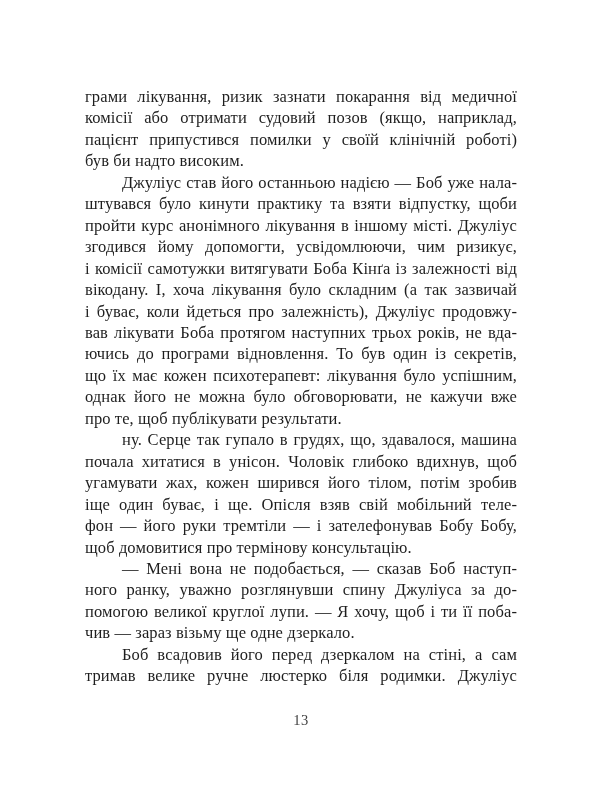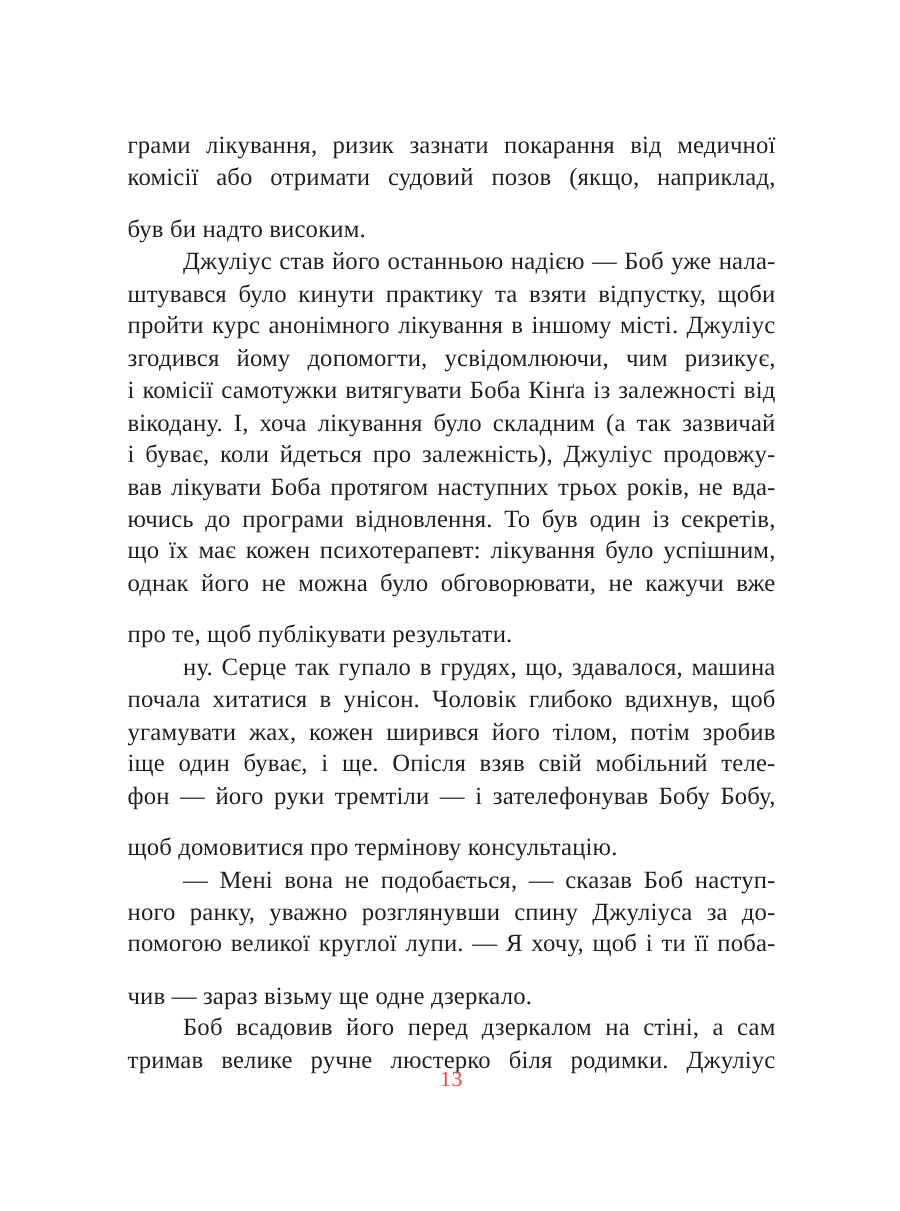--- a/index.html
+++ b/index.html
@@ -30,44 +30,44 @@
   .line {
     font-size: 16.5px;
     line-height: 21.45px;
     text-align: justify;
     text-align-last: justify;
     white-space: nowrap;
     letter-spacing: 0.1px;
   }
   .line.last {
     text-align-last: left;
-    margin-top: 13px;
   }
   .para.indent .line:first-child {
     padding-left: 37px;
   }
   .page-number {
     position: absolute;
     left: 85px;
     top: 712px;
     width: 432px;
     text-align: center;
     font-size: 14.5px;
-    color: #ef4444;
+    color: #404040;
     letter-spacing: 0.5px;
   }
 </style>
 </head>
 <body>
 
 <div class="page">
   <div class="text-block">
       <div class="para">
         <div class="line">грами лікування, ризик зазнати покарання від медичної</div>
         <div class="line">комісії або отримати судовий позов (якщо, наприклад,</div>
+        <div class="line">пацієнт припустився помилки у своїй клінічній роботі)</div>
         <div class="line last">був би надто високим.</div>
       </div>
       <div class="para indent">
         <div class="line">Джуліус став його останньою надією — Боб уже нала-</div>
         <div class="line">штувався було кинути практику та взяти відпустку, щоби</div>
         <div class="line">пройти курс анонімного лікування в іншому місті. Джуліус</div>
         <div class="line">згодився йому допомогти, усвідомлюючи, чим ризикує,</div>
         <div class="line">і комісії самотужки витягувати Боба Кінґа із залежності від</div>
         <div class="line">вікодану. І, хоча лікування було складним (а так зазвичай</div>
         <div class="line">і буває, коли йдеться про залежність), Джуліус продовжу-</div>

